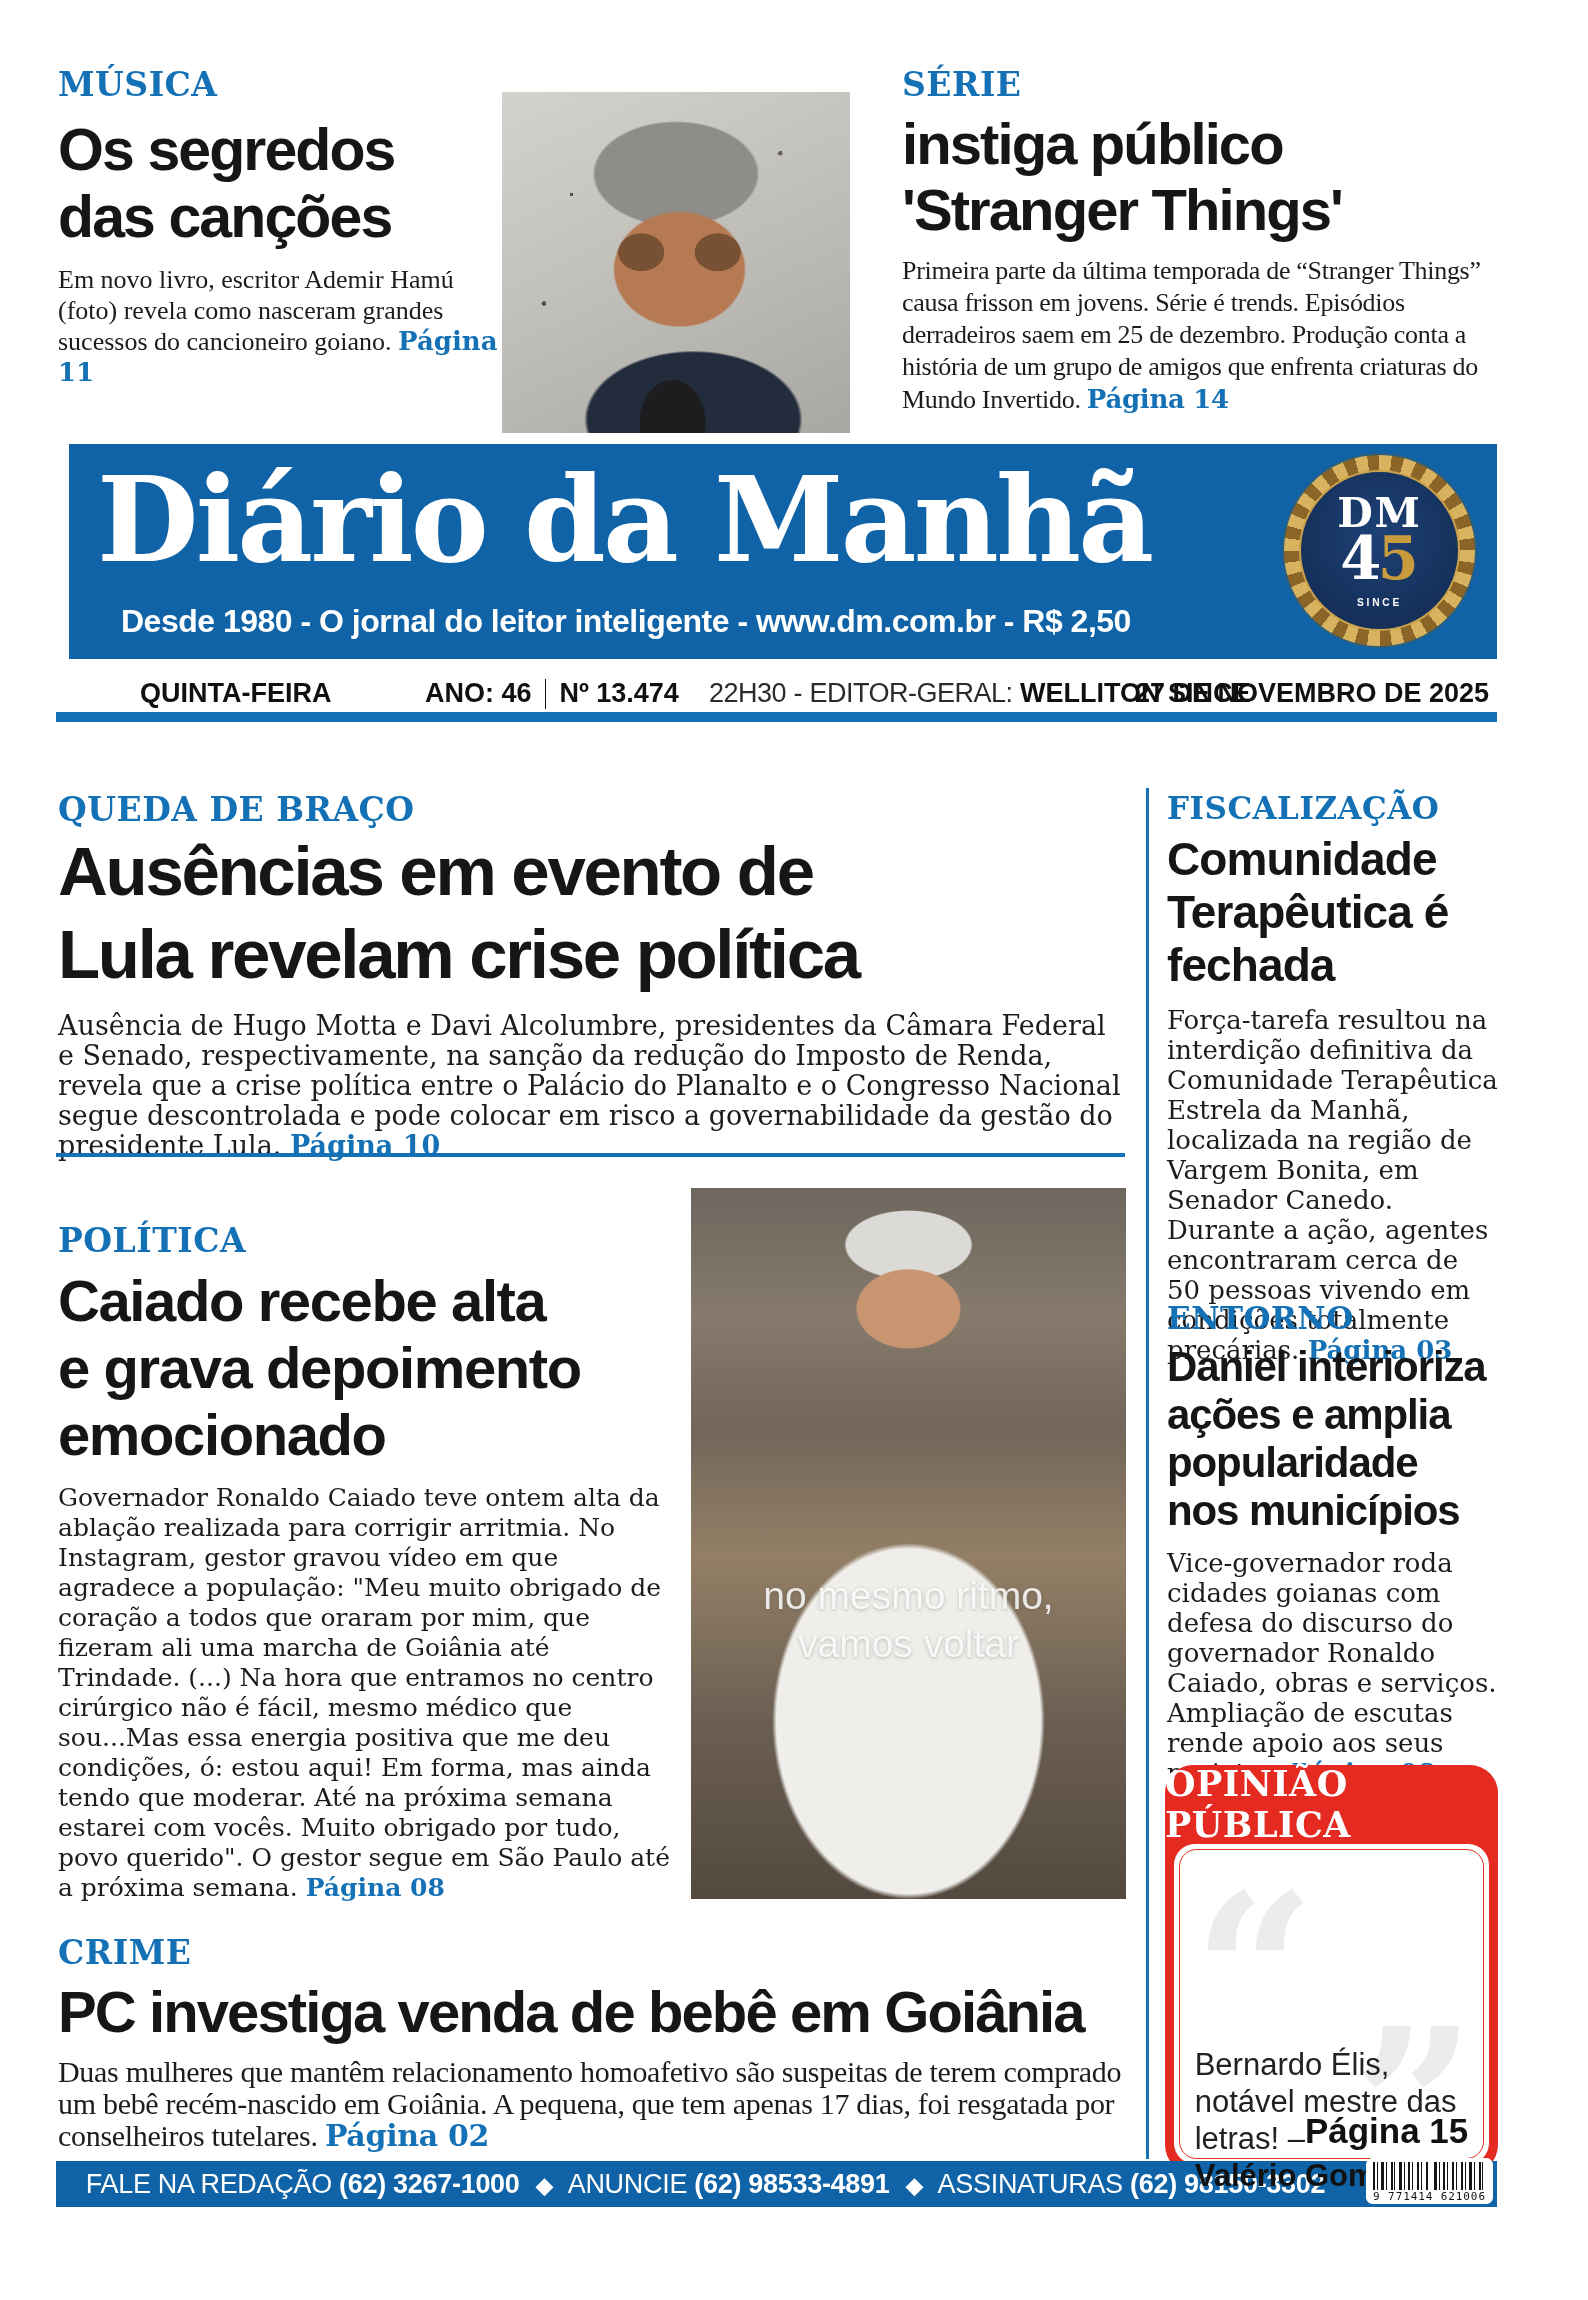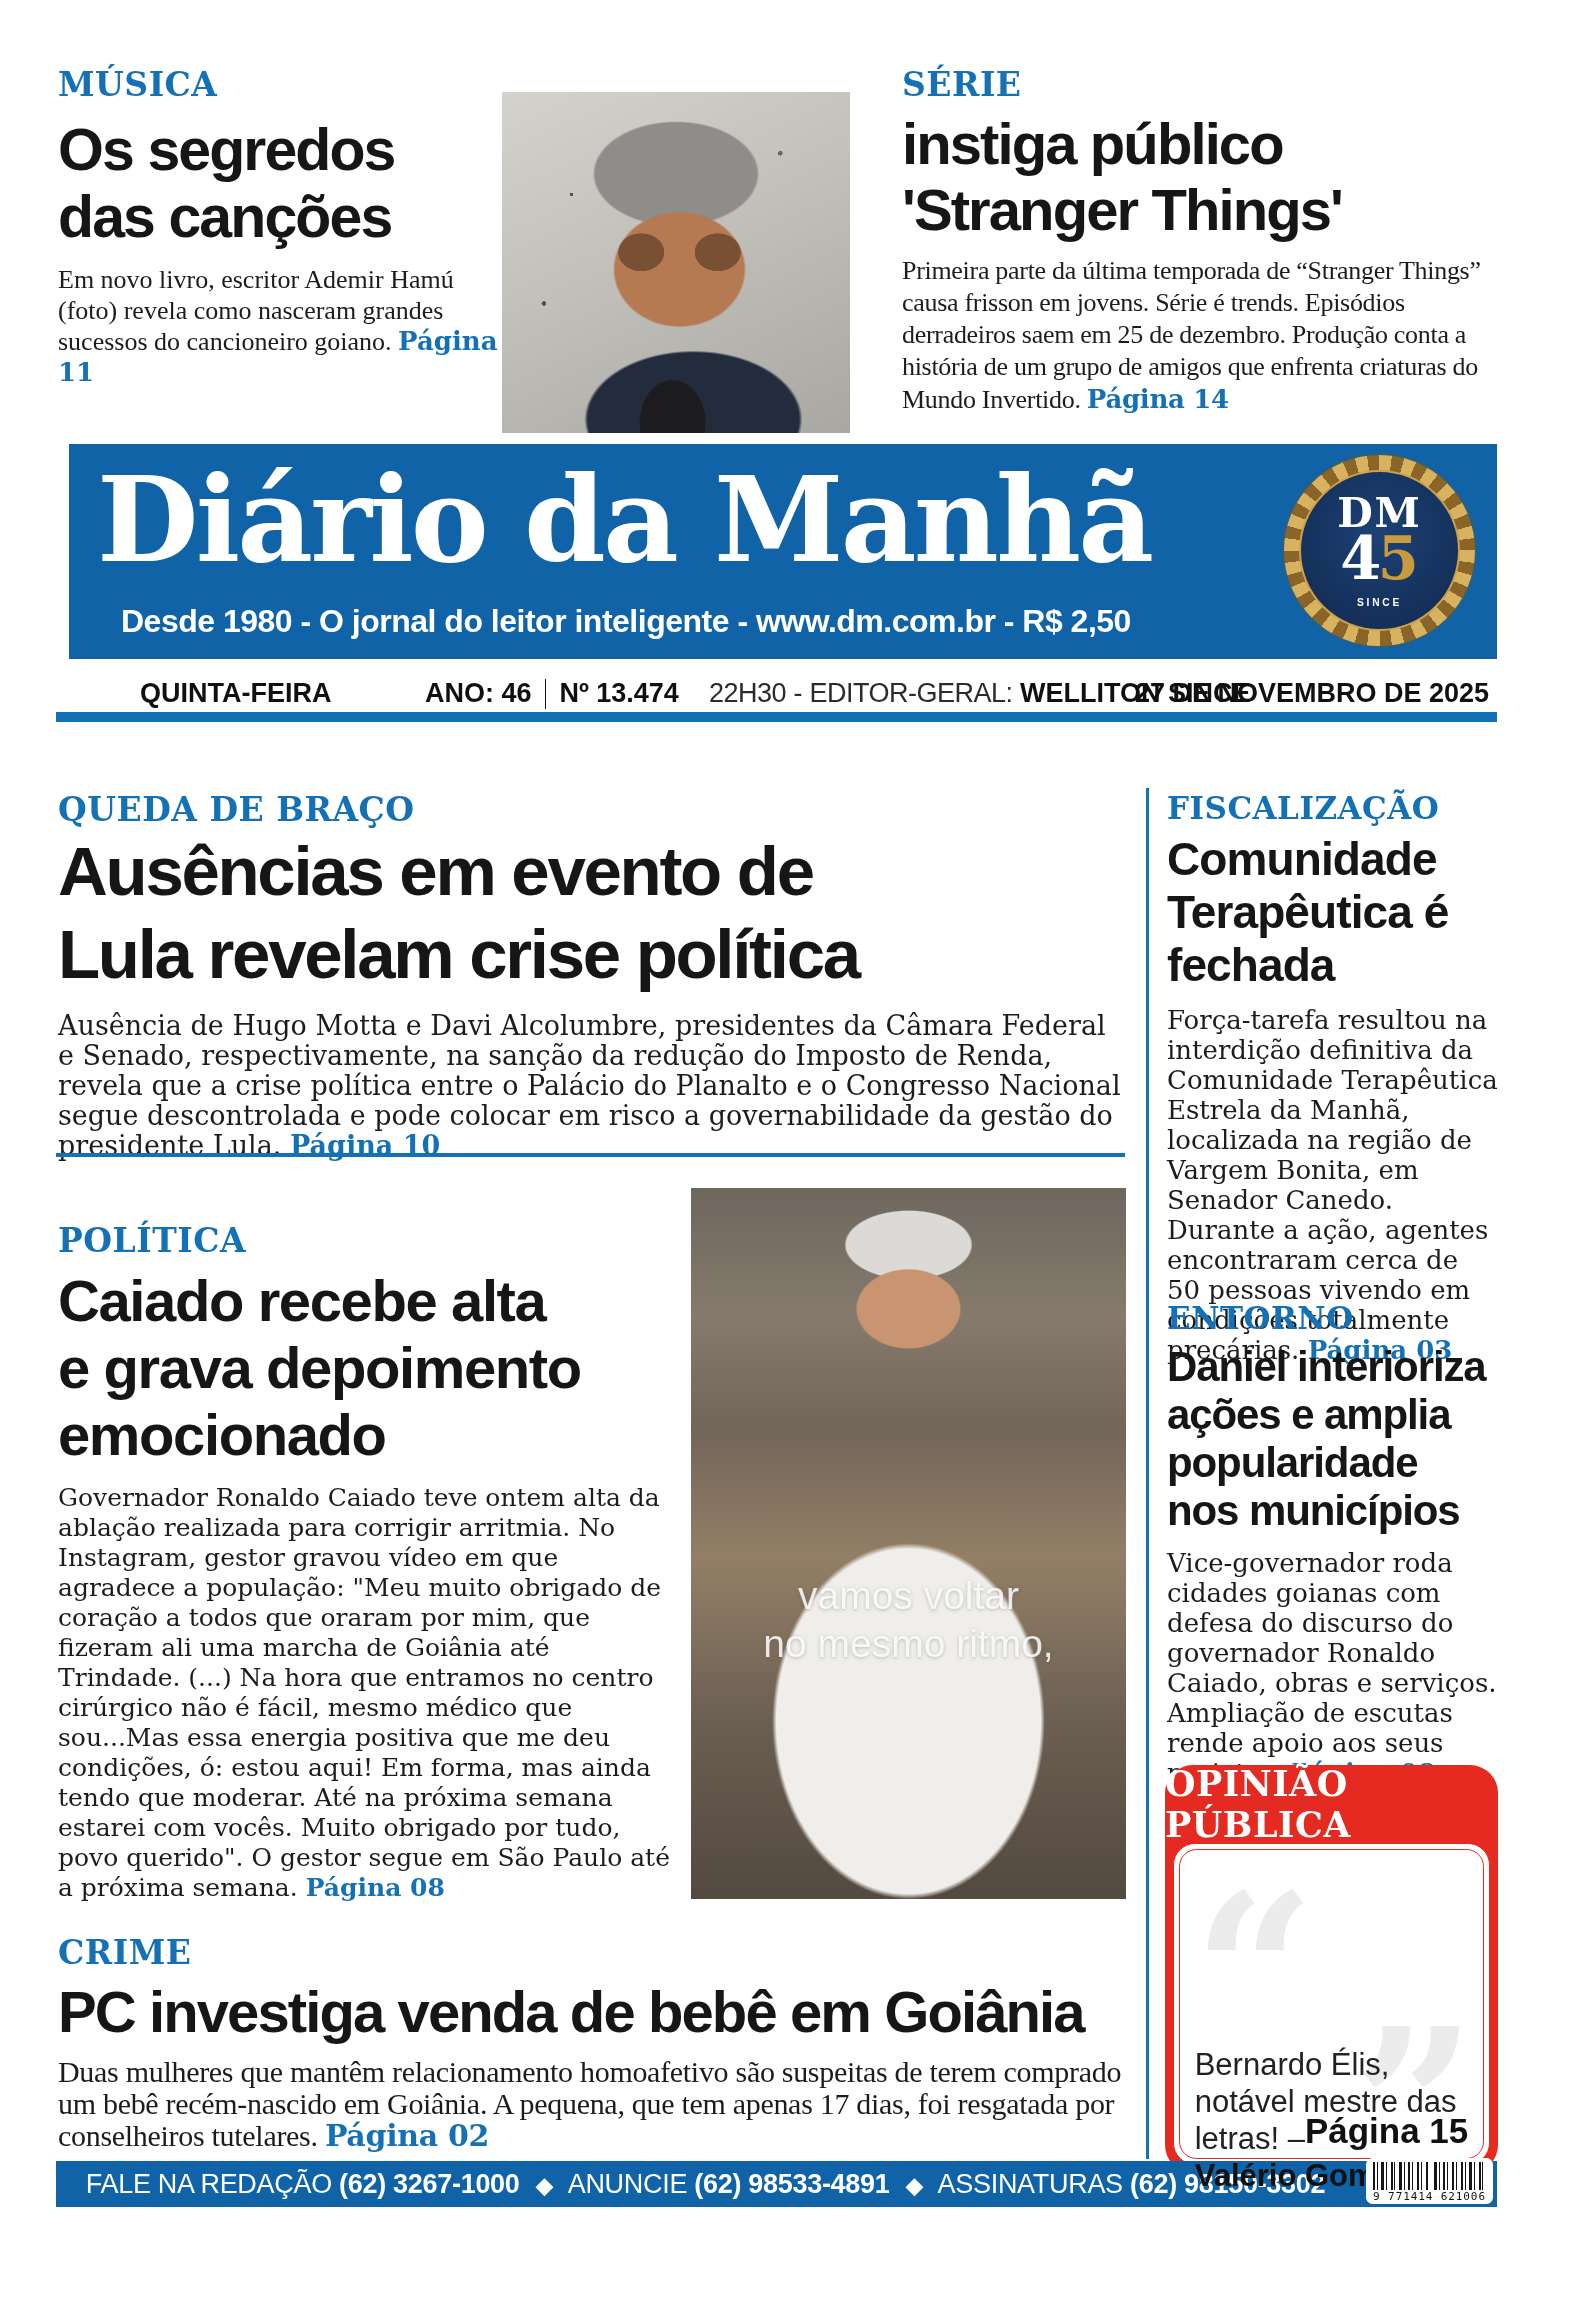--- a/index.html
+++ b/index.html
@@ -267,22 +267,22 @@
       <span class="ln">emocionado</span>
     </div>
     <div class="body dserif">
       <span>Governador Ronaldo Caiado teve ontem alta da ablação realizada para corrigir arritmia. No Instagram, gestor gravou vídeo em que agradece a população: "Meu muito obrigado de coração a todos que oraram por mim, que fizeram ali uma marcha de Goiânia até Trindade. (...) Na hora que entramos no centro cirúrgico não é fácil, mesmo médico que sou...Mas essa energia positiva que me deu condições, ó: estou aqui! Em forma, mas ainda tendo que moderar. Até na próxima semana estarei com vocês. Muito obrigado por tudo, povo querido". O gestor segue em São Paulo até a próxima semana.</span>
       <span class="plink dserif">Página 08</span>
     </div>
   </div>
 
   <div class="abs photo-caiado">
     <div class="caption">
+      <span class="ln" style="display:block">no mesmo ritmo,</span>
       <span class="ln" style="display:block">vamos voltar</span>
-      <span class="ln" style="display:block">no mesmo ritmo,</span>
     </div>
   </div>
 
   <div class="abs blue-rule divider"></div>
 
   <div class="abs rc fisc">
     <div class="kicker k34">FISCALIZAÇÃO</div>
     <div class="hl hl3">
       <span class="ln">Comunidade</span>
       <span class="ln">Terapêutica é</span>

